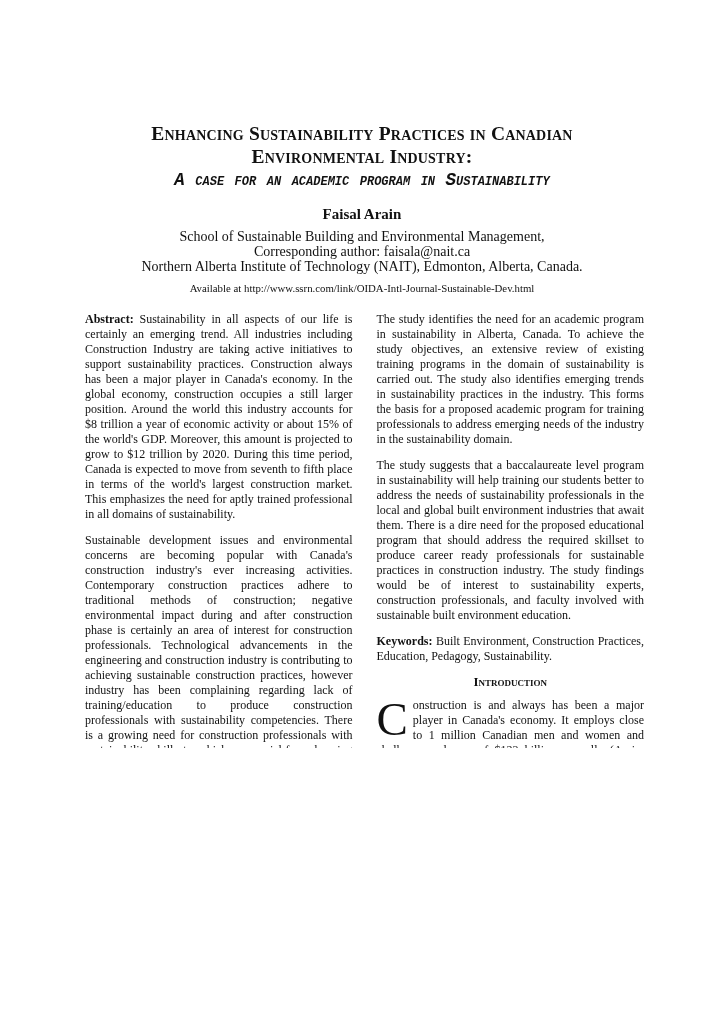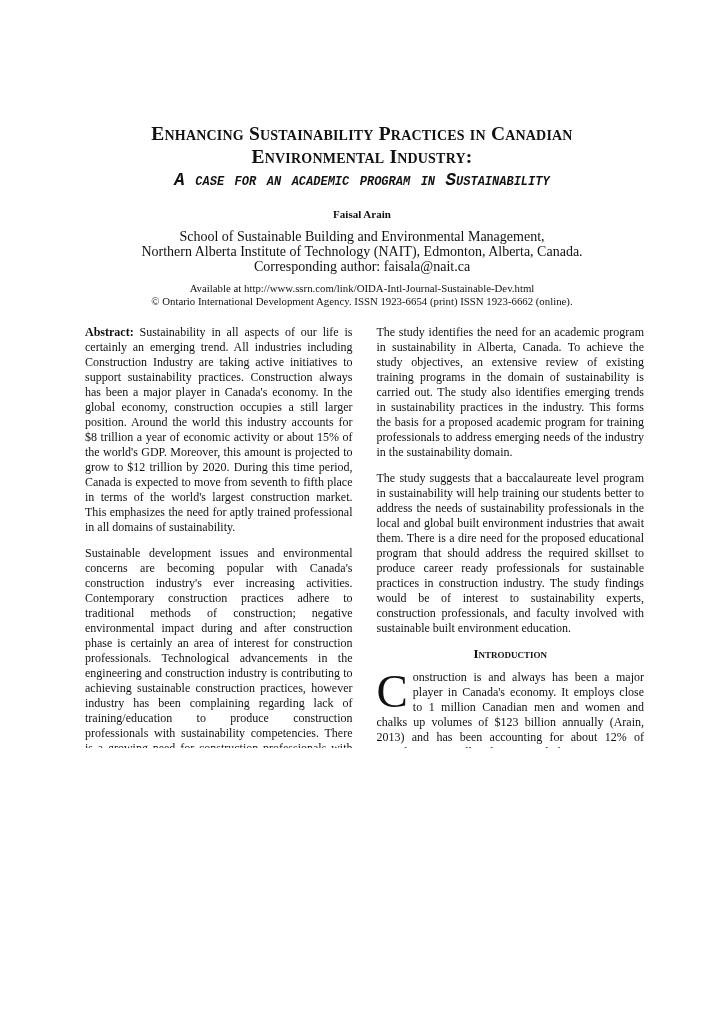--- a/index.html
+++ b/index.html
@@ -31,21 +31,21 @@
     font-size: 17.5px;
     font-weight: bold;
     font-style: italic;
     font-variant: small-caps;
     line-height: 22px;
     margin-top: 1px;
     font-family: Liberation Mono, monospace;
   }
   .author {
     margin-top: 16px;
-    font-size: 11px;
+    font-size: 15px;
     font-weight: bold;
     line-height: 15px;
   }
   .affiliation {
     font-size: 14px;
     line-height: 14.8px;
     margin-top: 8px;
   }
   .availability {
     margin-top: 8px;
@@ -95,38 +95,38 @@
 
   <div class="header">
     <div class="title">
       <div>Enhancing Sustainability Practices in Canadian</div>
       <div>Environmental Industry:</div>
     </div>
     <div class="subtitle">A case for an academic program in Sustainability</div>
     <div class="author">Faisal Arain</div>
     <div class="affiliation">
       <div>School of Sustainable Building and Environmental Management,</div>
+      <div>Corresponding author: faisala@nait.ca</div>
       <div>Northern Alberta Institute of Technology (NAIT), Edmonton, Alberta, Canada.</div>
-      <div>Corresponding author: faisala@nait.ca</div>
     </div>
     <div class="availability">
       <div>Available at http://www.ssrn.com/link/OIDA-Intl-Journal-Sustainable-Dev.html</div>
-      <div>© Ontario International Development Agency. ISSN 1923-6654 (print) ISSN 1923-6662 (online).</div>
     </div>
   </div>
 
   <div class="columns body-text">
 
     <div class="col">
       <p><b class="inline-label">Abstract:</b><span> Sustainability in all aspects of our life is certainly an emerging trend. All industries including Construction Industry are taking active initiatives to support sustainability practices. Construction always has been a major player in Canada's economy. In the global economy, construction occupies a still larger position. Around the world this industry accounts for $8 trillion a year of economic activity or about 15% of the world's GDP. Moreover, this amount is projected to grow to $12 trillion by 2020. During this time period, Canada is expected to move from seventh to fifth place in terms of the world's largest construction market. This emphasizes the need for aptly trained professional in all domains of sustainability.</span></p>
       <p>Sustainable development issues and environmental concerns are becoming popular with Canada's construction industry's ever increasing activities. Contemporary construction practices adhere to traditional methods of construction; negative environmental impact during and after construction phase is certainly an area of interest for construction professionals. Technological advancements in the engineering and construction industry is contributing to achieving sustainable construction practices, however industry has been complaining regarding lack of training/education to produce construction professionals with sustainability competencies. There is a growing need for construction professionals with sustainability skillsets, which are crucial for enhancing sustainability practices, especially given the growing complexity of construction projects and construction-related environmental law. Academic institutions have a responsibility to address this emerging need of the industry to support national economy. The competence of an academic program in the core area of sustainable built environment is in imparting to its students the necessary expertise to practice professionally for promoting and enhancing sustainability practices at every level of the industry.</p>
     </div>
 
     <div class="col">
       <p>The study identifies the need for an academic program in sustainability in Alberta, Canada. To achieve the study objectives, an extensive review of existing training programs in the domain of sustainability is carried out. The study also identifies emerging trends in sustainability practices in the industry. This forms the basis for a proposed academic program for training professionals to address emerging needs of the industry in the sustainability domain.</p>
       <p>The study suggests that a baccalaureate level program in sustainability will help training our students better to address the needs of sustainability professionals in the local and global built environment industries that await them. There is a dire need for the proposed educational program that should address the required skillset to produce career ready professionals for sustainable practices in construction industry. The study findings would be of interest to sustainability experts, construction professionals, and faculty involved with sustainable built environment education.</p>
+      <p><b class="inline-label">Keywords:</b><span> Built Environment, Construction Practices, Education, Pedagogy, Sustainability.</span></p>
       <div class="section-heading">Introduction</div>
       <p><span class="dropcap">C</span><span>onstruction is and always has been a major player in Canada's economy. It employs close to 1 million Canadian men and women and chalks up volumes of $123 billion annually (Arain, 2013) and has been accounting for about 12% of Canada's GDP. All industries including Construction Industry are taking active initiatives to support sustainability practices. There is a growing need for construction professionals with sustainability skillsets, which are crucial for enhancing sustainability practices, especially given the growing complexity of construction projects and construction-related environmental law. Academic institutions</span></p>
     </div>
 
   </div>
 
 </div>
 
 </body></html>

